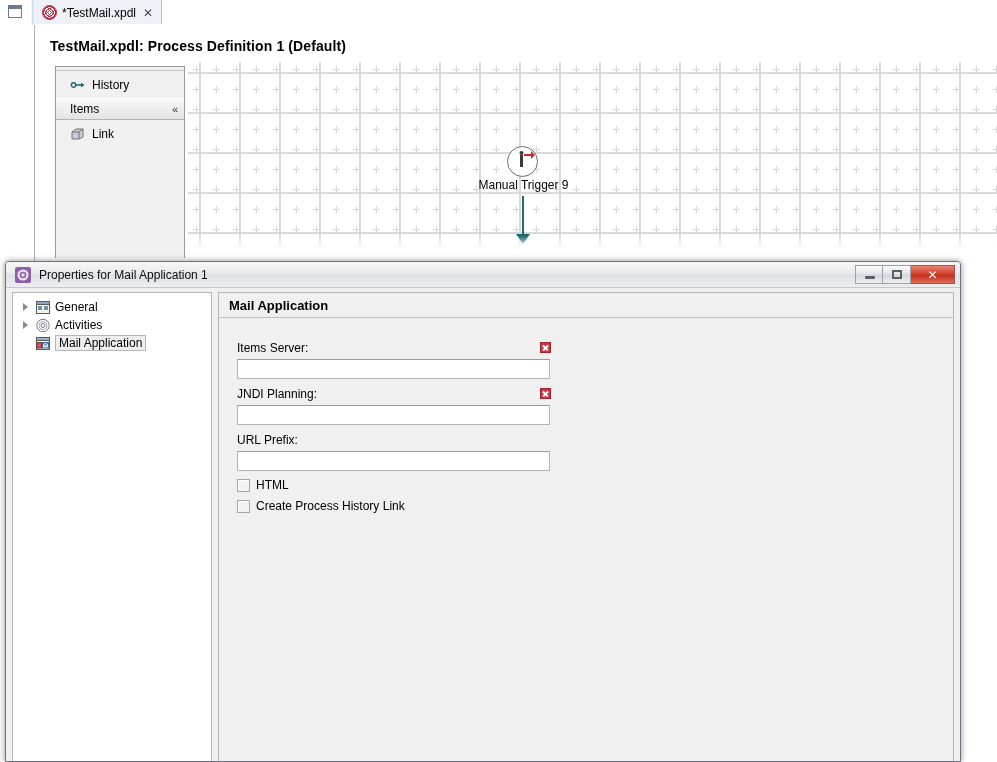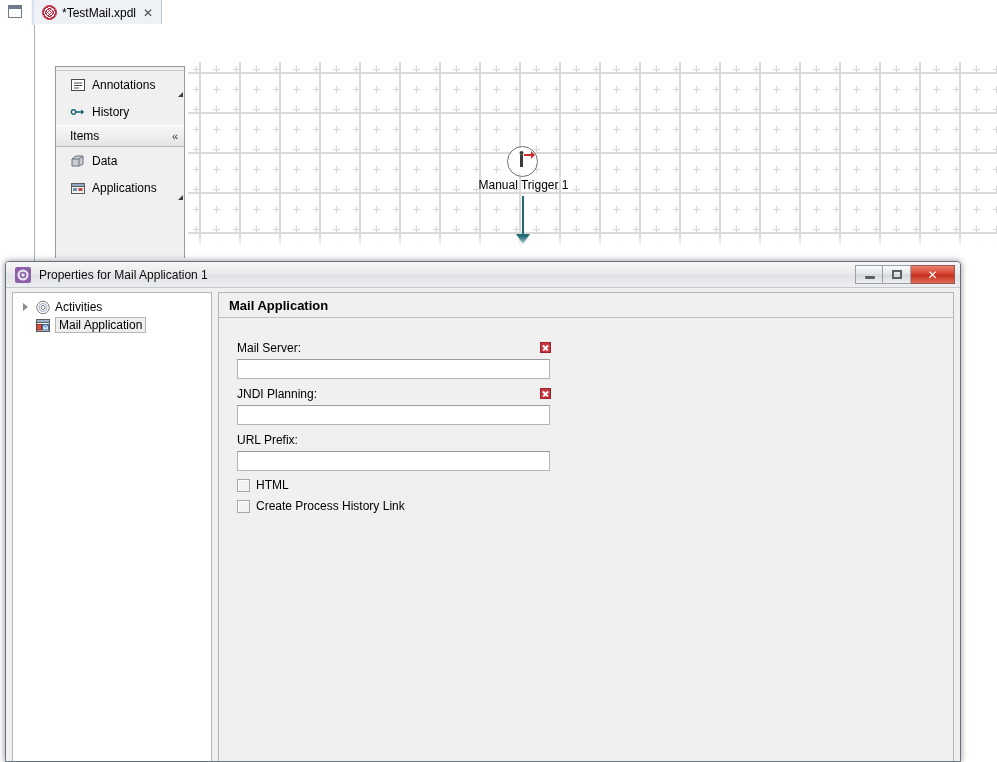--- a/index.html
+++ b/index.html
@@ -347,20 +347,21 @@
     <div id="view-menu-icon"></div>
     <div id="tab-divider"></div>
     <div class="editor-tab">
       <span class="tab-icon"></span>
       <span class="tab-label">*TestMail.xpdl</span>
       <span class="tab-close">✕</span>
     </div>
     <div id="tab-underline"></div>
   </div>
 
+  <div id="editor-title">TestMail.xpdl: Process Definition 1 (Default)</div>
 
   <div id="canvas">
     <div class="plusgrid" id="plusgrid">
         <i style="left:5px;top:4px"></i>
         <i style="left:25px;top:4px"></i>
         <i style="left:45px;top:4px"></i>
         <i style="left:65px;top:4px"></i>
         <i style="left:85px;top:4px"></i>
         <i style="left:105px;top:4px"></i>
         <i style="left:125px;top:4px"></i>
@@ -769,51 +770,39 @@
         <i style="left:805px;top:184px"></i>
       </div>
 
     <div id="node-trigger">
       <svg class="trig-svg" width="29" height="29" viewBox="0 0 29 29">
         <rect x="12" y="8" width="3" height="12" fill="#3a3a3a"></rect>
         <circle cx="13.5" cy="6" r="2" fill="#3a3a3a"></circle>
         <path d="M16 7 L23 7 L23 4 L27 8 L23 12 L23 9 L16 9 Z" fill="#cc2b2b"></path>
       </svg>
     </div>
-    <div id="node-trigger-label">Manual Trigger 1</div>
+    <div id="node-trigger-label">Manual Trigger 9</div>
 
     <div id="arrow-line"></div>
     <div id="arrow-head"></div>
 
     <div id="node-activity">
       
       
     </div>
 
   </div>
   <div id="canvas-fade"></div>
 
   <div id="palette">
     <div class="pal-divider-top"></div>
 
 
     <div class="pal-sep"></div>
 
-    <div class="pal-item">
-      <span class="pal-ico">
-        <svg width="16" height="16" viewBox="0 0 16 16">
-          <rect x="1.5" y="2.5" width="13" height="11" fill="#ffffff" stroke="#4a4a4a"></rect>
-          <line x1="4" y1="6" x2="12" y2="6" stroke="#4a4a4a"></line>
-          <line x1="4" y1="8.5" x2="12" y2="8.5" stroke="#4a4a4a"></line>
-          <line x1="4" y1="11" x2="9" y2="11" stroke="#4a4a4a"></line>
-        </svg>
-      </span>
-      <span class="pal-label">Annotations</span>
-      <span class="pal-arrow"></span>
-    </div>
 
     <div class="pal-item">
       <span class="pal-ico">
         <svg width="16" height="16" viewBox="0 0 16 16">
           <circle cx="3.5" cy="8" r="2.2" fill="none" stroke="#1f6b74" stroke-width="1.4"></circle>
           <line x1="6" y1="8" x2="12" y2="8" stroke="#1f6b74" stroke-width="1.6"></line>
           <path d="M11 5.4 L14.5 8 L11 10.6 Z" fill="#1f6b74"></path>
         </svg>
       </span>
       <span class="pal-label">History</span>
@@ -826,35 +815,23 @@
 
 
     <div class="pal-item">
       <span class="pal-ico">
         <svg width="16" height="16" viewBox="0 0 16 16">
           <path d="M2 6 L6 3 L13 3 L13 11 L9 13 L2 13 Z" fill="#c9cdd4" stroke="#6d737b"></path>
           <path d="M2 6 L9 6 L13 3" fill="none" stroke="#6d737b"></path>
           <line x1="9" y1="6" x2="9" y2="13" stroke="#6d737b"></line>
         </svg>
       </span>
-      <span class="pal-label">Data</span>
+      <span class="pal-label">Link</span>
     </div>
 
-    <div class="pal-item">
-      <span class="pal-ico">
-        <svg width="16" height="16" viewBox="0 0 16 16">
-          <rect x="1.5" y="3.5" width="13" height="10" fill="#f6f3ea" stroke="#5a5a5a"></rect>
-          <rect x="1.5" y="3.5" width="13" height="3" fill="#8fa8c4" stroke="#5a5a5a"></rect>
-          <rect x="3" y="8" width="4" height="3" fill="#6f8fb5"></rect>
-          <rect x="8.5" y="8" width="4" height="3" fill="#b84a4a"></rect>
-        </svg>
-      </span>
-      <span class="pal-label">Applications</span>
-      <span class="pal-arrow"></span>
-    </div>
 
     <div class="pal-item">
       
       
     </div>
   </div>
 
   <div id="bg-right-fade"></div>
 
   <div id="dialog">
@@ -877,20 +854,32 @@
         </div>
         <div class="win-btn close">
           <span class="glyph">✕</span>
         </div>
       </div>
     </div>
 
     <div id="dlg-body">
 
       <div id="dlg-tree">
+        <div class="tree-row">
+          <span class="twisty has"></span>
+          <span class="tico">
+            <svg width="16" height="15" viewBox="0 0 16 15">
+              <rect x="1.5" y="1.5" width="13" height="12" fill="#f6f3ea" stroke="#5a5a5a"></rect>
+              <rect x="1.5" y="1.5" width="13" height="3" fill="#8fa8c4" stroke="#5a5a5a"></rect>
+              <rect x="3" y="6" width="4" height="4" fill="#6f8fb5"></rect>
+              <rect x="9" y="6" width="4" height="4" fill="#6f8fb5"></rect>
+            </svg>
+          </span>
+          <span class="tlabel">General</span>
+        </div>
 
 
         <div class="tree-row">
           <span class="twisty has"></span>
           <span class="tico">
             <svg width="16" height="15" viewBox="0 0 16 15">
               <circle cx="8" cy="7.5" r="6.2" fill="none" stroke="#7a7a7a"></circle>
               <circle cx="8" cy="7.5" r="4" fill="none" stroke="#9fb0c5"></circle>
               <circle cx="8" cy="7.5" r="2" fill="none" stroke="#7a7a7a"></circle>
             </svg>
@@ -915,21 +904,21 @@
       </div>
 
       <div id="dlg-content">
 
         <div id="content-header">
           <span class="htitle">Mail Application</span>
         </div>
 
         <div id="content-inner">
 
-          <span class="field-label" style="left:18px; top:22px;">Mail Server:</span>
+          <span class="field-label" style="left:18px; top:22px;">Items Server:</span>
           <span class="err-ico" style="position:absolute; left:321px; top:23px;"></span>
           <input class="txt-input" style="left: 18px; top: 40px; width: 313px;" type="text" value="">
 
           <span class="field-label" style="left:18px; top:68px;">JNDI Planning:</span>
           <span class="err-ico" style="position:absolute; left:321px; top:69px;"></span>
           <input class="txt-input" style="left: 18px; top: 86px; width: 313px;" type="text" value="">
 
           <span class="field-label" style="left:18px; top:114px;">URL Prefix:</span>
           <input class="txt-input" style="left: 18px; top: 132px; width: 313px;" type="text" value="">
 

